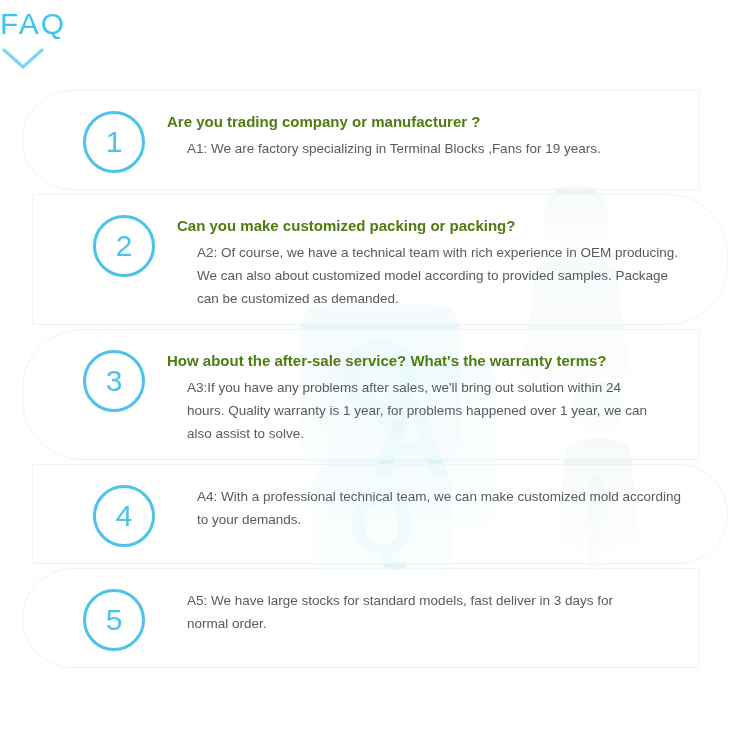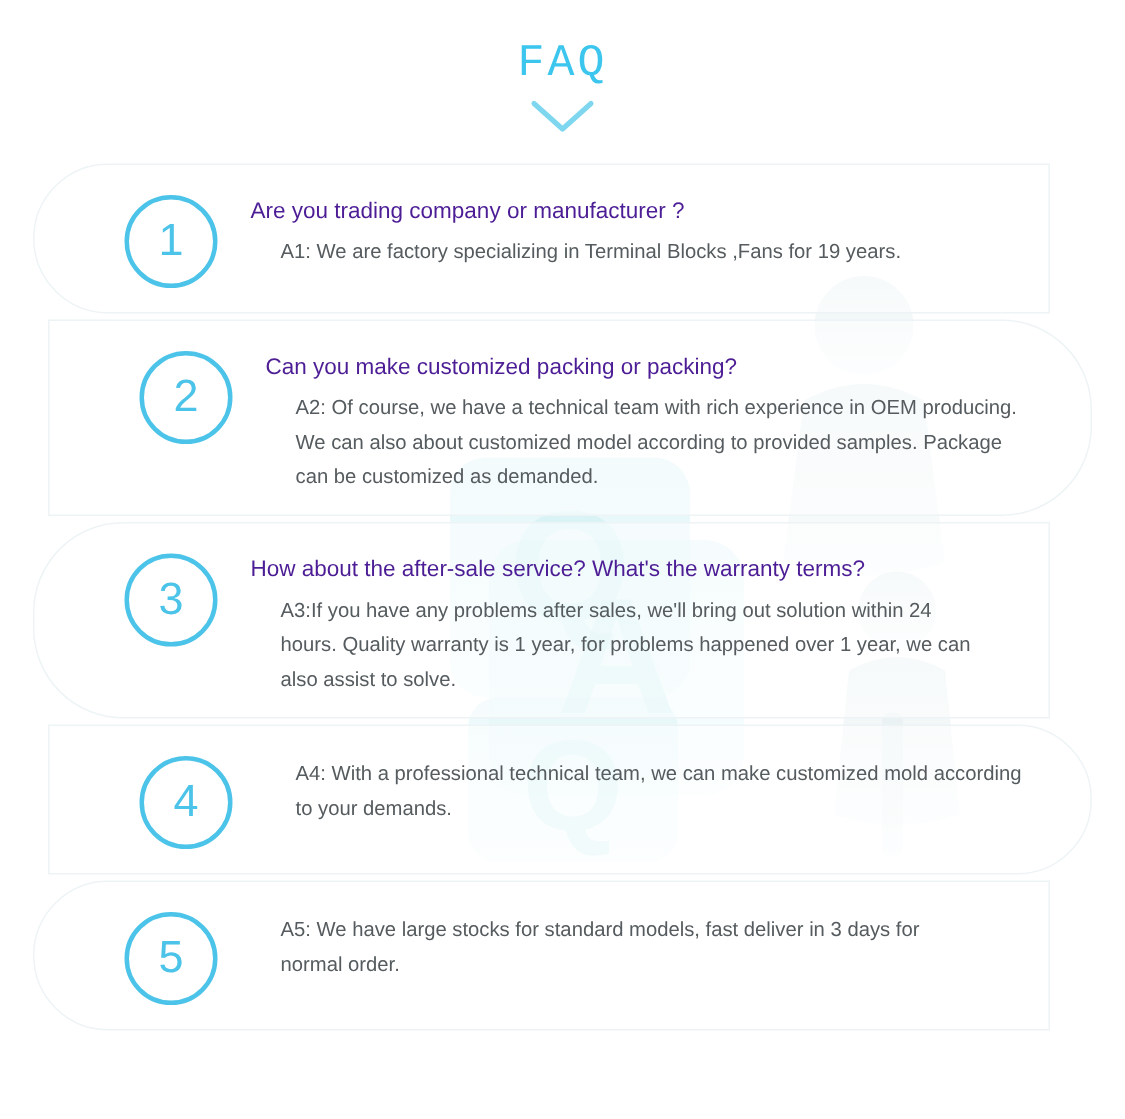--- a/index.html
+++ b/index.html
@@ -12,25 +12,24 @@
     height: 746px;
     background: #ffffff;
     font-family: "Liberation Sans", sans-serif;
     position: relative;
     overflow: hidden;
   }
 
   
   .faq-header {
     width: 100%;
-    text-align: center;
-    padding-top: 23px;
+    text-align: left;
+    padding-top: 4px;
     position: relative;
     z-index: 5;
-    font-family: Liberation Mono, monospace;
   }
   .faq-title {
     font-size: 30px;
     color: #3cc6ee;
     letter-spacing: 2px;
     font-weight: 400;
     line-height: 40px;
   }
   .faq-chevron {
     margin-top: 2px;
@@ -100,23 +99,23 @@
     justify-content: center;
     margin: 6px 22px 0 50px;
     background: rgba(255,255,255,0.35);
   }
   .qa-block {
     flex: 1 1 auto;
     padding-top: 6px;
     padding-right: 30px;
   }
   .q-text {
-    color: #4c1d95;
+    color: #4d7c0f;
     font-size: 15px;
-    font-weight: normal;
+    font-weight: bold;
     line-height: 22px;
     margin-bottom: 4px;
   }
   .a-text {
     color: #555b5e;
     font-size: 13.5px;
     line-height: 23px;
     font-weight: normal;
     margin-left: 20px;
   }

